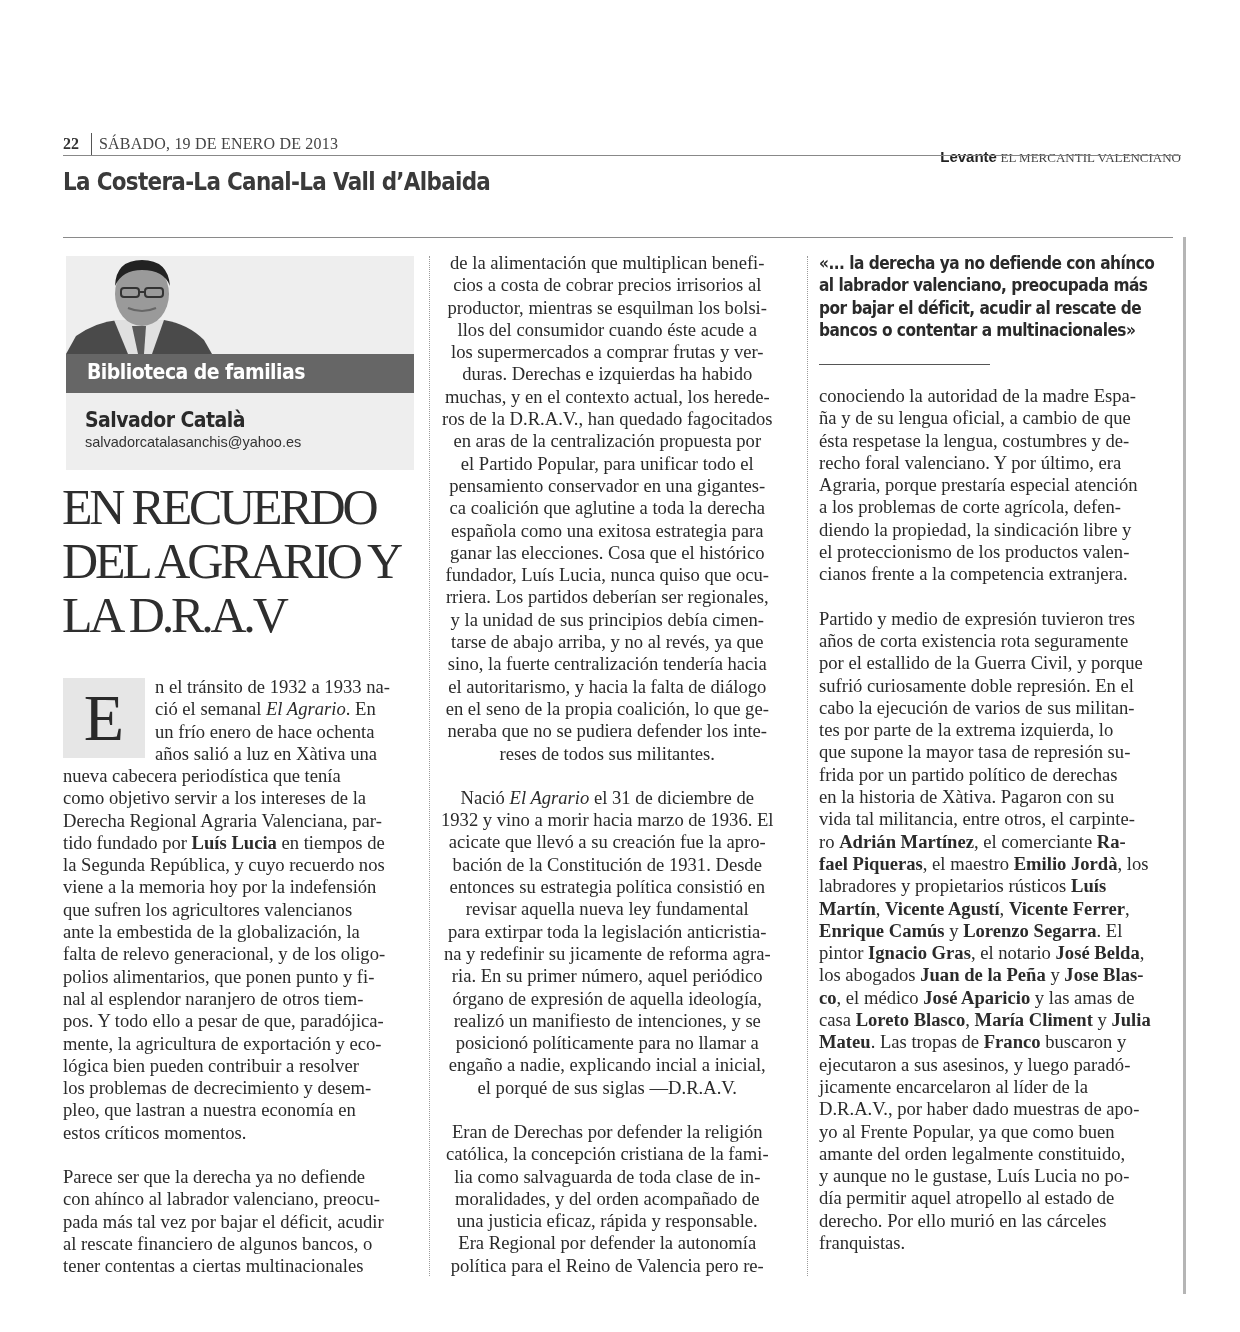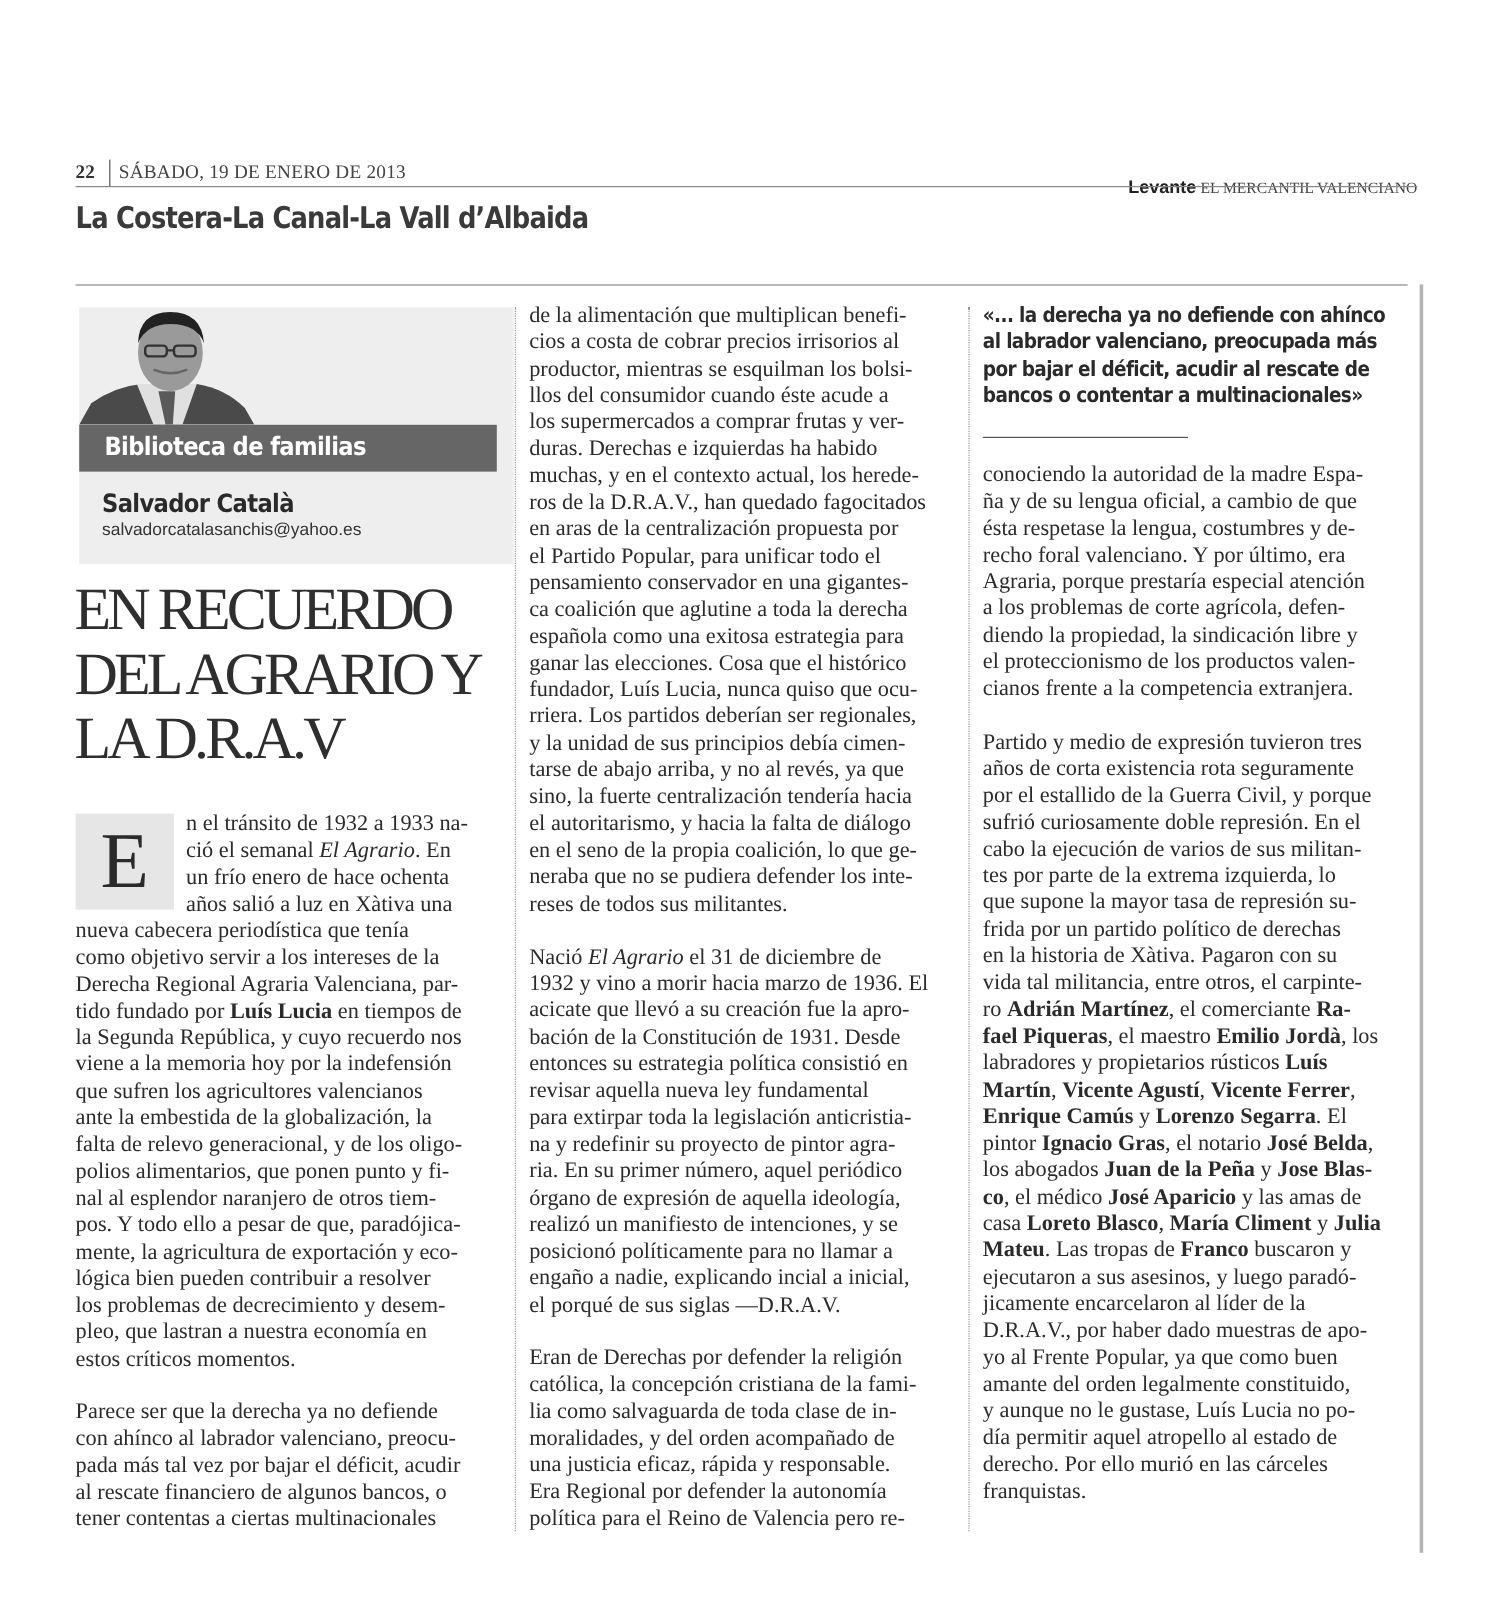--- a/index.html
+++ b/index.html
@@ -18,21 +18,21 @@
   .section-rule { position:absolute; left:63px; top:237px; width:1110px; height:1px; background:#8a8a8a; }
   .right-rule { position:absolute; left:1183px; top:237px; width:3px; height:1057px; background:#b5b5b5; }
 
   
   .col { position:absolute; font-family:"Liberation Serif", serif; font-size:18.6px; line-height:22.3px; color:#2b2b2b; }
   .col p { margin:0; white-space:nowrap; }
   .col .gap { height:22px; }
   .dotted-l { position:absolute; border-left:1px dotted #9a9a9a; }
 
   
-  .author-box { position:absolute; left:66px; top:256px; width:348px; height:214px; background:#eeeeee;padding-left:14px; }
+  .author-box { position:absolute; left:66px; top:256px; width:348px; height:214px; background:#eeeeee; }
   .photo { position:absolute; left:0; top:0; width:150px; height:98px; overflow:hidden; }
   .column-bar { position:absolute; left:0; top:98px; width:348px; height:39px; background:#666666; }
   .column-name { position:absolute; left:21px; top:6px; font-family:"DejaVu Sans", sans-serif; font-weight:bold; font-size:21px; color:#fff; letter-spacing:-0.6px; transform:scaleX(0.9); transform-origin:left top; white-space:nowrap; }
   .author-name { position:absolute; left:19px; top:152px; font-family:"DejaVu Sans", sans-serif; font-weight:bold; font-size:21px; color:#2a2a2a; letter-spacing:-0.6px; transform:scaleX(0.9); transform-origin:left top; white-space:nowrap; }
   .author-email { position:absolute; left:19px; top:178px; font-family:"Liberation Sans", sans-serif; font-size:14.5px; color:#333; }
 
   .headline { position:absolute; left:62px; top:480px; font-family:"Liberation Serif", serif; font-size:50px; line-height:54px; color:#2e2e2e; letter-spacing:-3.2px; }
   .headline div { white-space:nowrap; }
 
   .dropcap-box { position:absolute; left:63px; top:678px; width:82px; height:80px; background:#e6e6e6; }
@@ -117,21 +117,21 @@
   <p>estos críticos momentos.</p>
   <div class="gap"></div>
   <p>Parece ser que la derecha ya no defiende</p>
   <p>con ahínco al labrador valenciano, preocu-</p>
   <p>pada más tal vez por bajar el déficit, acudir</p>
   <p>al rescate financiero de algunos bancos, o</p>
   <p>tener contentas a ciertas multinacionales</p>
 </div>
 
 <div class="dotted-l" style="left:429px; top:256px; height:1020px;"></div>
-<div class="col" style="left:441px; top:252px;">
+<div class="col" style="left:441px; top:252px;text-align:center;">
   <p>de la alimentación que multiplican benefi-</p>
   <p>cios a costa de cobrar precios irrisorios al</p>
   <p>productor, mientras se esquilman los bolsi-</p>
   <p>llos del consumidor cuando éste acude a</p>
   <p>los supermercados a comprar frutas y ver-</p>
   <p>duras. Derechas e izquierdas ha habido</p>
   <p>muchas, y en el contexto actual, los herede-</p>
   <p>ros de la D.R.A.V., han quedado fagocitados</p>
   <p>en aras de la centralización propuesta por</p>
   <p>el Partido Popular, para unificar todo el</p>
@@ -149,21 +149,21 @@
   <p>neraba que no se pudiera defender los inte-</p>
   <p>reses de todos sus militantes.</p>
   <div class="gap"></div>
   <p><span>Nació </span><i>El Agrario</i><span> el 31 de diciembre de</span></p>
   <p>1932 y vino a morir hacia marzo de 1936. El</p>
   <p>acicate que llevó a su creación fue la apro-</p>
   <p>bación de la Constitución de 1931. Desde</p>
   <p>entonces su estrategia política consistió en</p>
   <p>revisar aquella nueva ley fundamental</p>
   <p>para extirpar toda la legislación anticristia-</p>
-  <p>na y redefinir su proyecto de pintor agra-</p>
+  <p>na y redefinir su jicamente de reforma agra-</p>
   <p>ria. En su primer número, aquel periódico</p>
   <p>órgano de expresión de aquella ideología,</p>
   <p>realizó un manifiesto de intenciones, y se</p>
   <p>posicionó políticamente para no llamar a</p>
   <p>engaño a nadie, explicando incial a inicial,</p>
   <p>el porqué de sus siglas —D.R.A.V.</p>
   <div class="gap"></div>
   <p>Eran de Derechas por defender la religión</p>
   <p>católica, la concepción cristiana de la fami-</p>
   <p>lia como salvaguarda de toda clase de in-</p>

